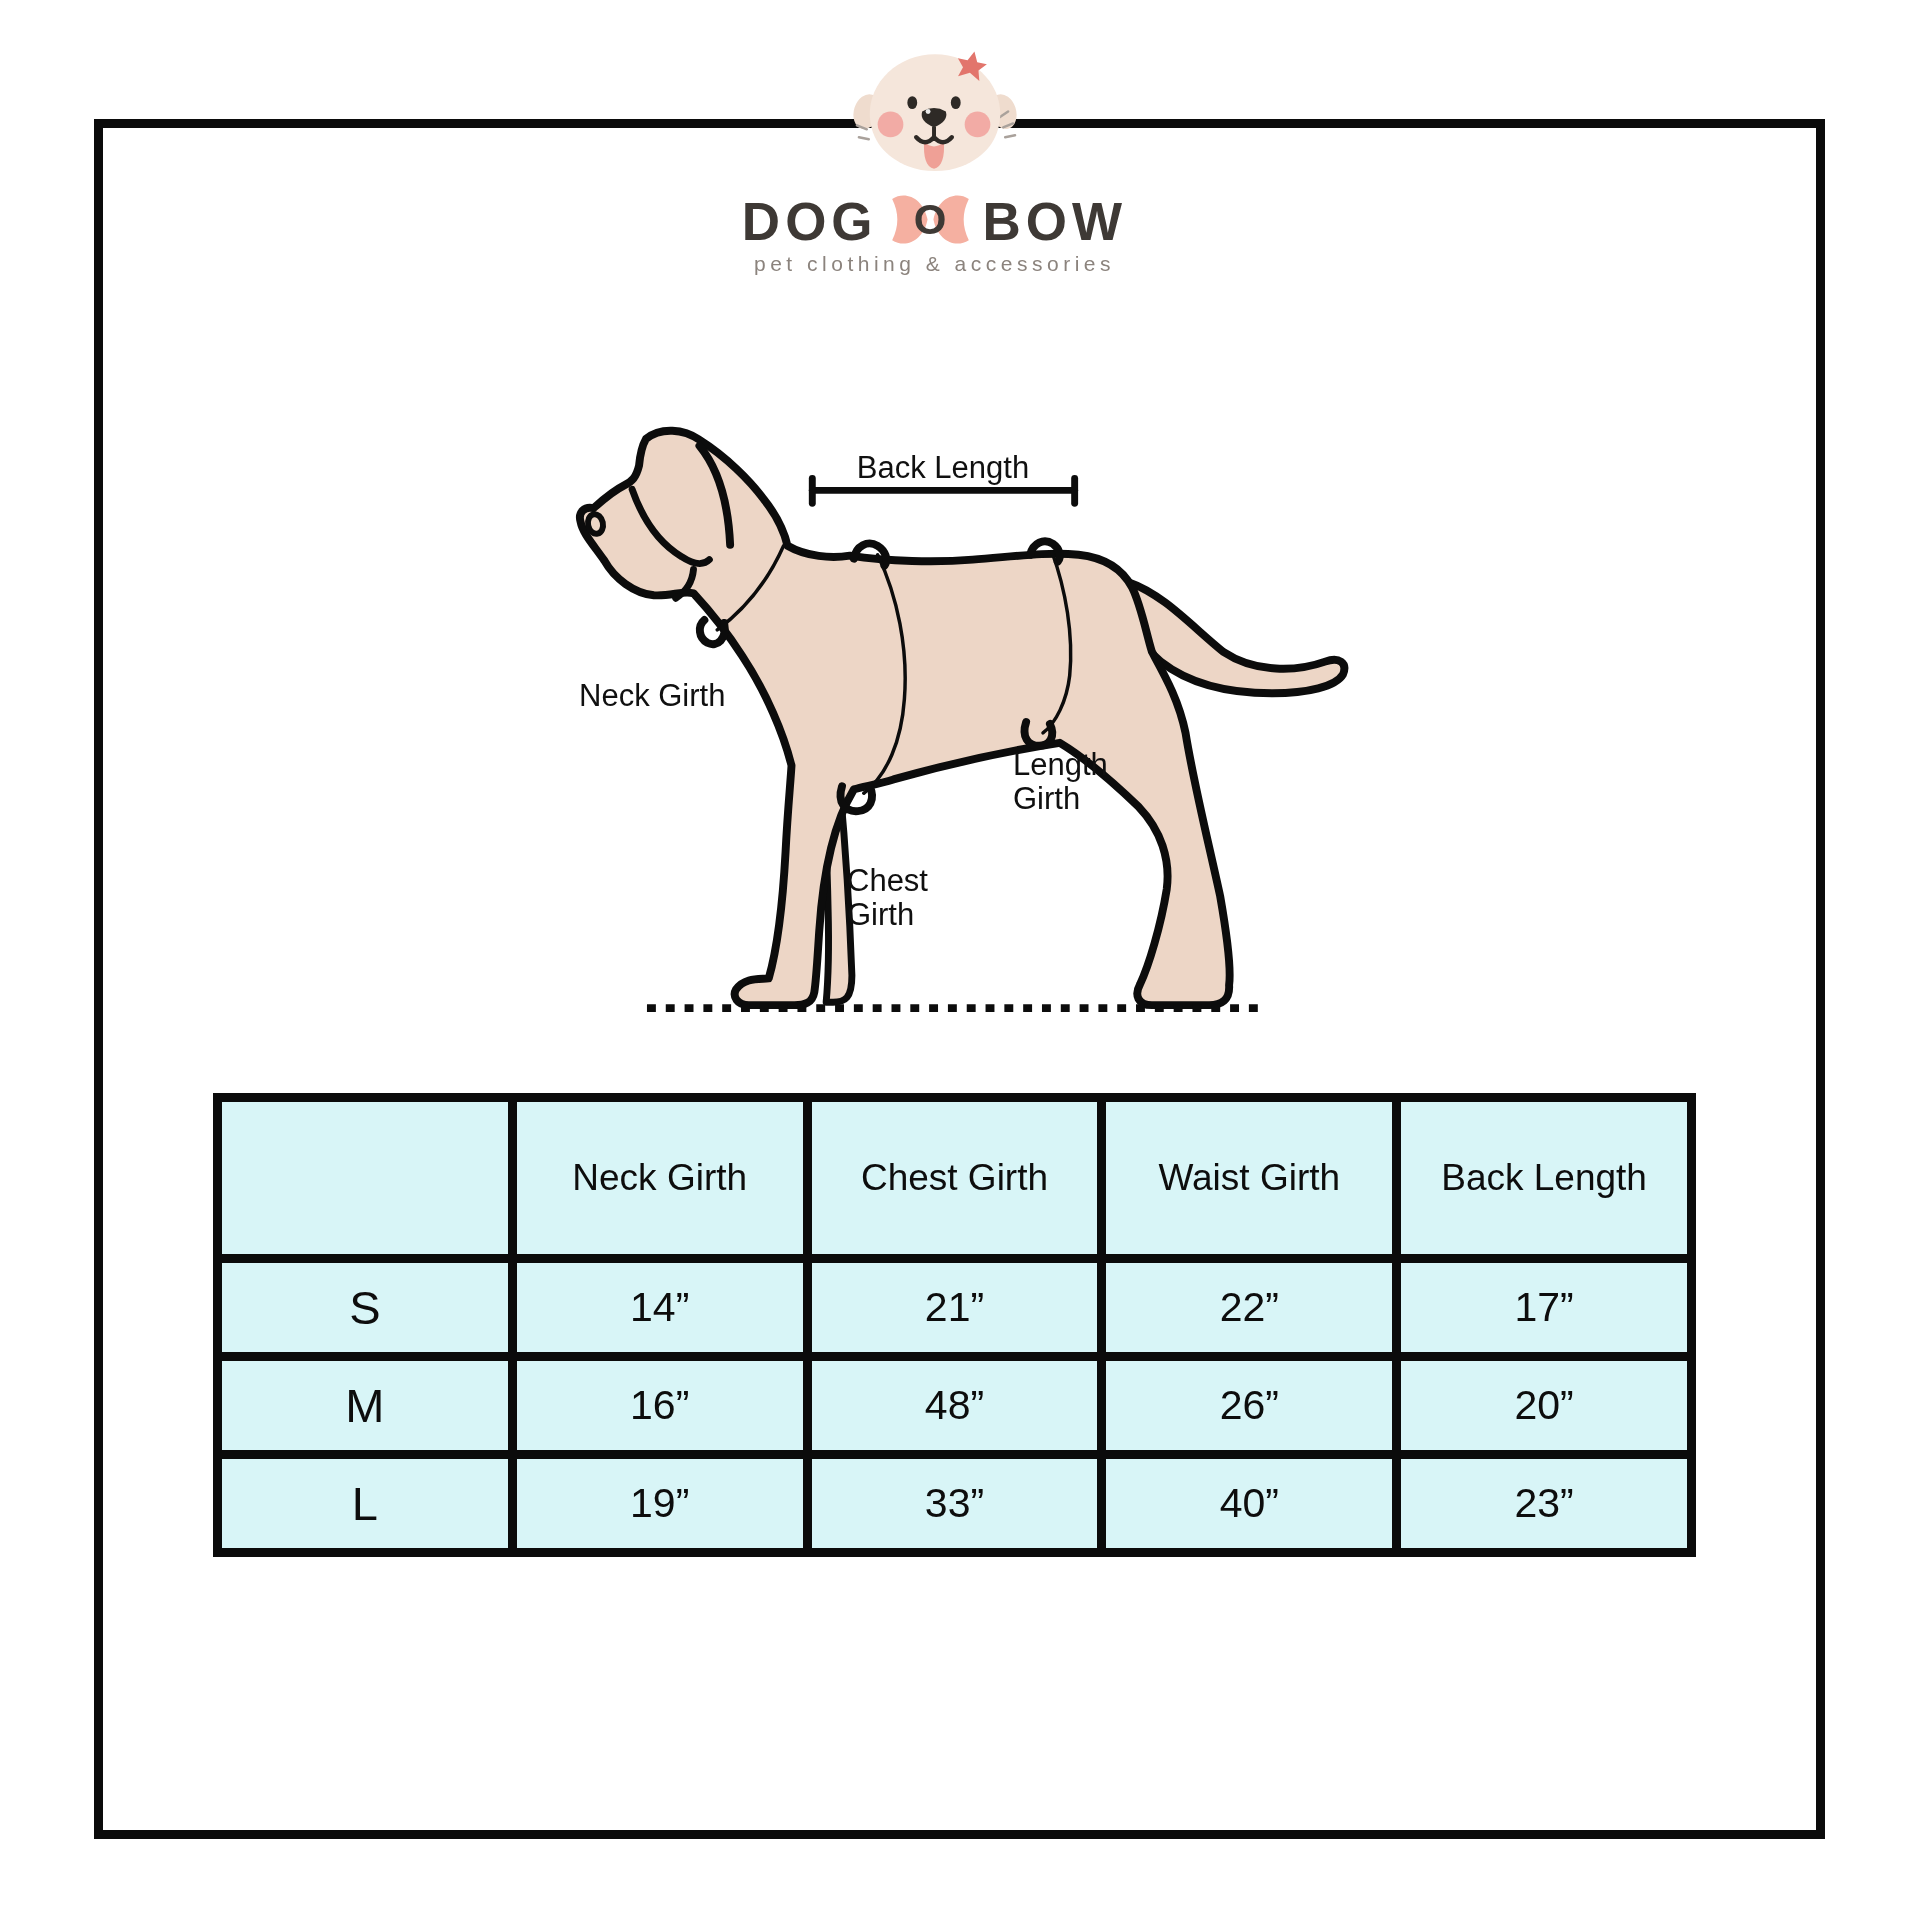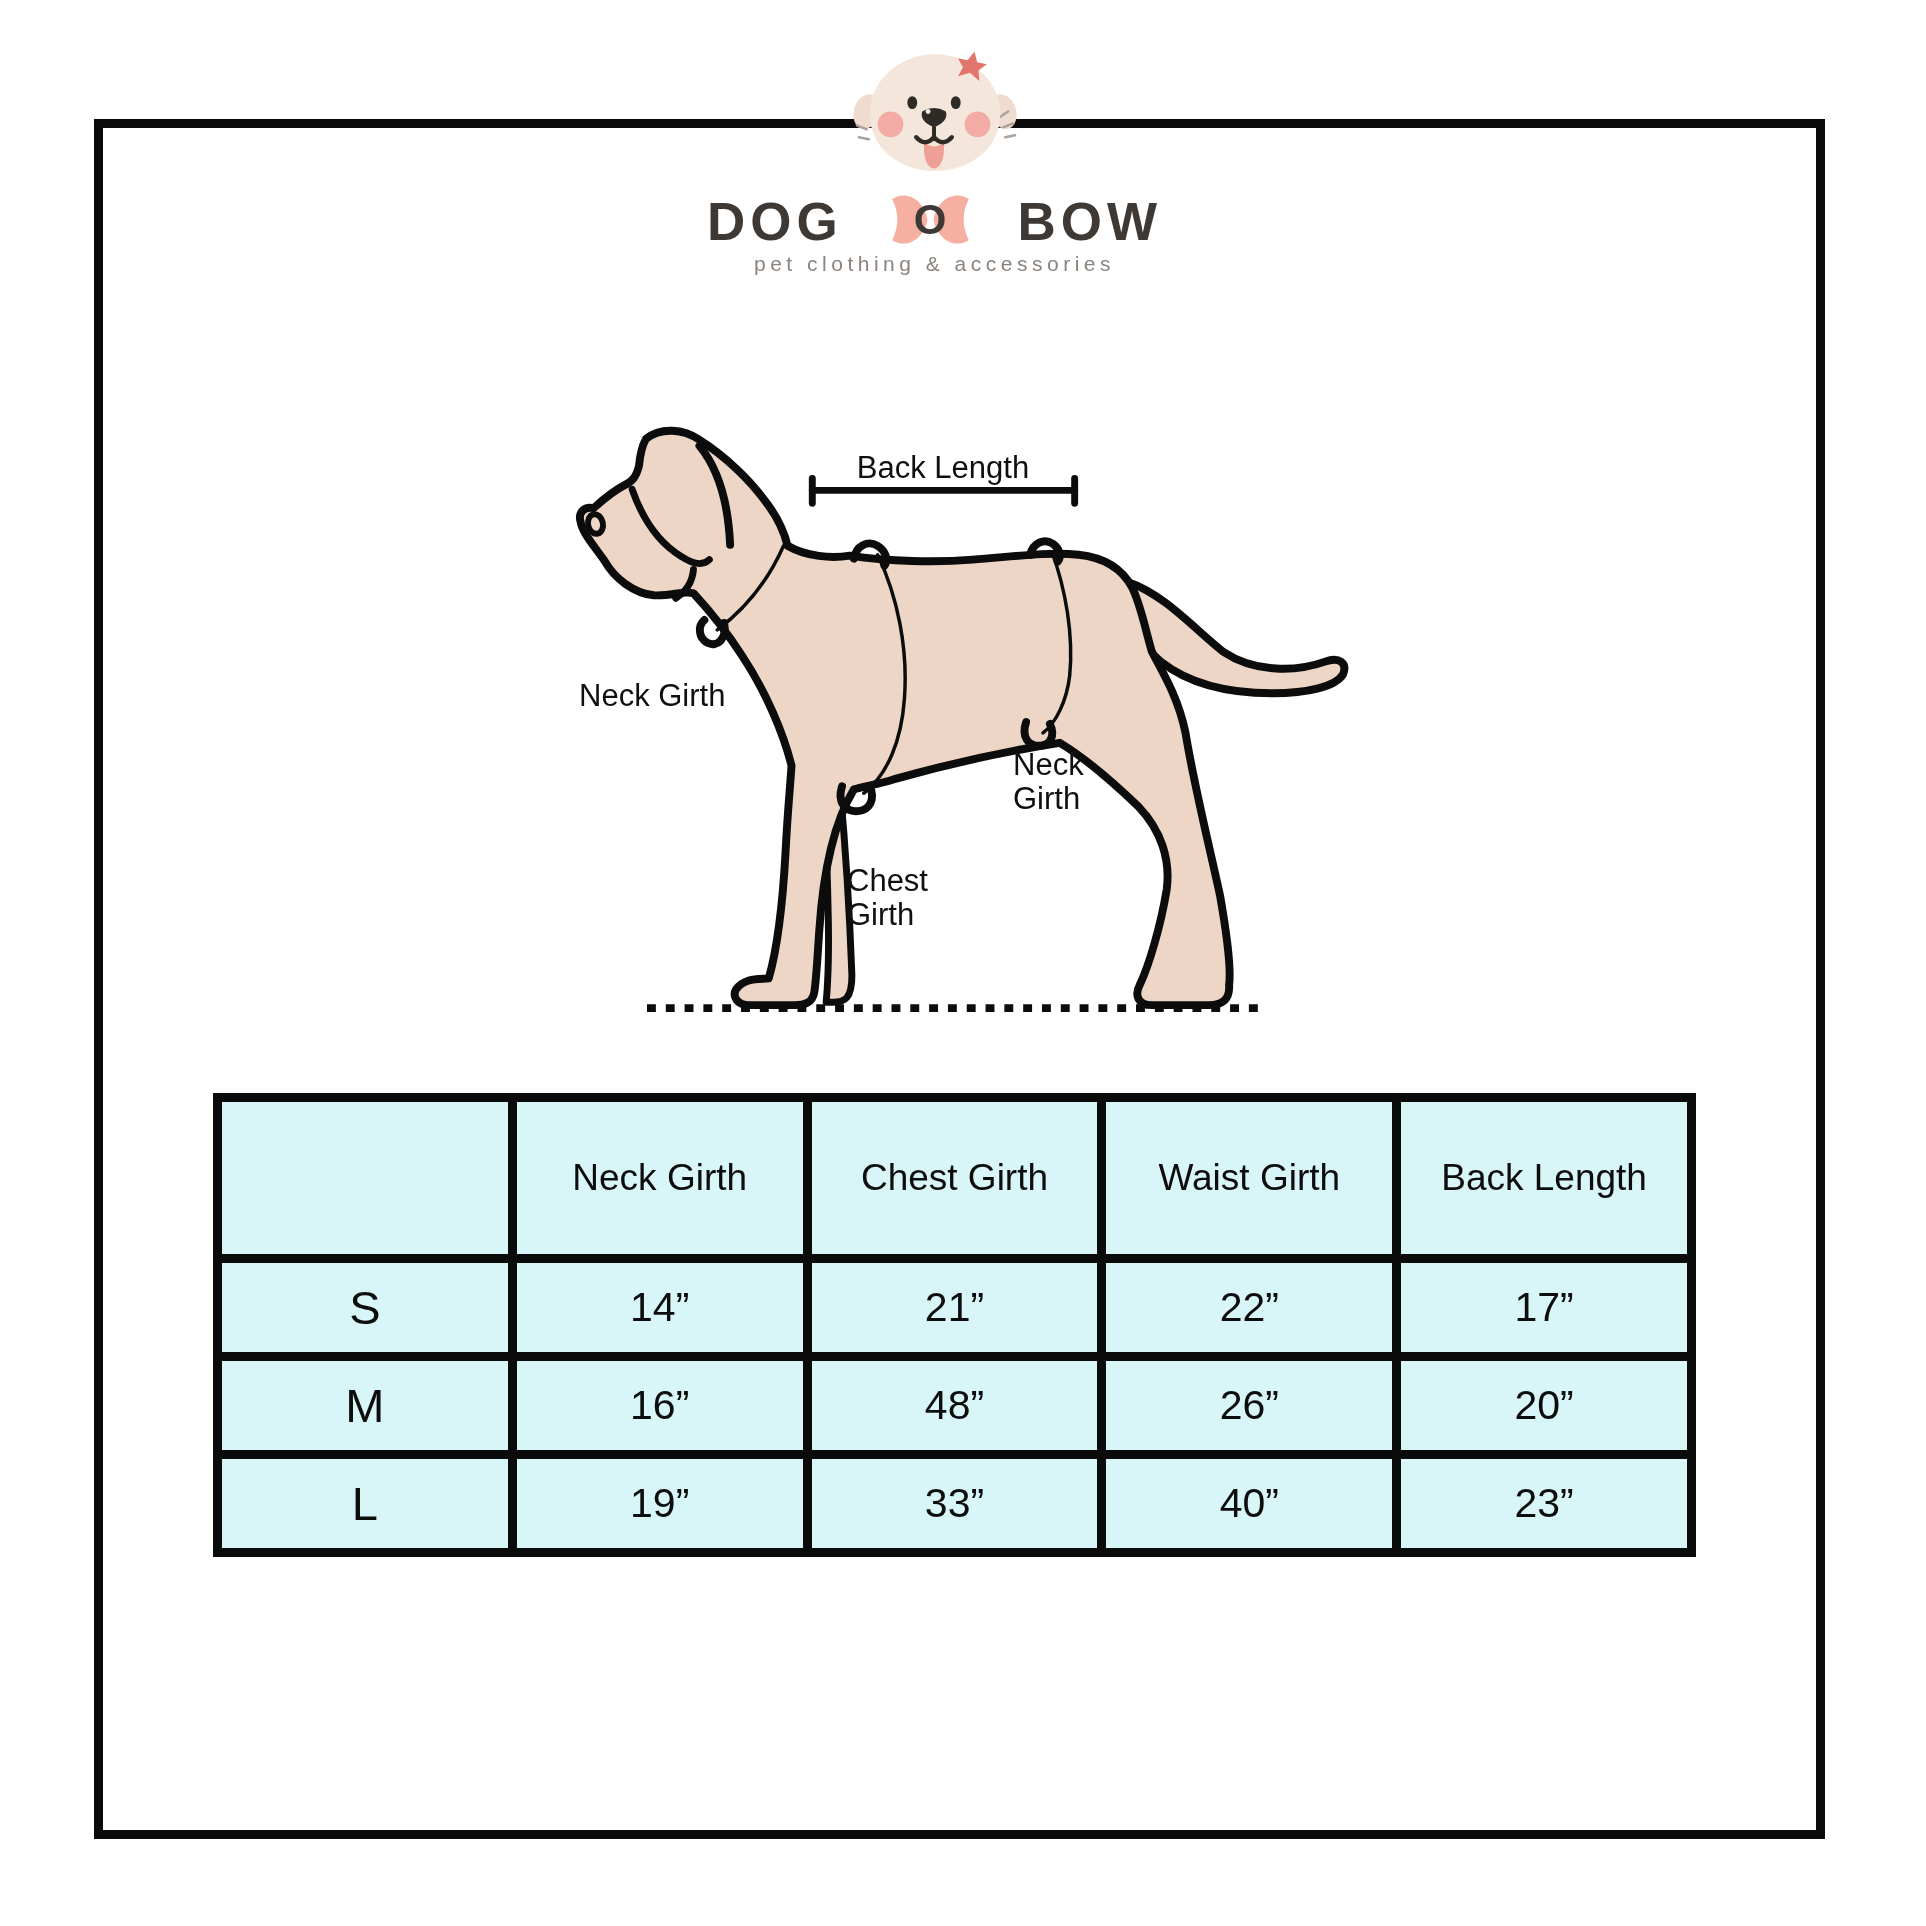--- a/index.html
+++ b/index.html
@@ -6,21 +6,21 @@
   #canvas{position:relative;width:1927px;height:1927px;background:#ffffff;
           font-family:"Liberation Sans",sans-serif;overflow:hidden;}
 
   
   .frame{position:absolute;left:94px;top:119px;width:1731px;height:1720px;
          border:9px solid #0b0b0b;box-sizing:border-box;z-index:1;}
 
   
   .logo{position:absolute;left:707px;top:46px;width:455px;text-align:center;z-index:5;}
   .logo-face{display:block;margin:0 auto;}
-  .logotype{display:flex;align-items:center;justify-content:space-between;gap:10px;margin-top:6px;
+  .logotype{display:flex;align-items:center;justify-content:center;gap:10px;margin-top:6px;
             font-size:53px;font-weight:700;letter-spacing:5px;color:#3e3935;}
   .bowtie{position:relative;width:85px;height:57px;flex:none;}
   .bowtie .o{position:absolute;left:50%;top:50%;transform:translate(-50%,-54%);
              font-size:42px;font-weight:700;letter-spacing:0;color:#3e3935;}
   .tagline{margin-top:0;font-size:21px;letter-spacing:4.5px;color:#8b837d;}
 
   
   .diagram-svg{position:absolute;left:426px;top:327px;z-index:2;}
   .dlabel{position:absolute;font-size:31px;line-height:34px;color:#101010;
           white-space:nowrap;z-index:3;}
@@ -150,21 +150,21 @@
     </g>
   </svg>
 
   <div class="dlabel" id="lbl-back">Back Length</div>
   <div class="dlabel" id="lbl-neck">Neck Girth</div>
   <div class="dlabel" id="lbl-chest">
     <span>Chest</span><br>
     <span>Girth</span>
   </div>
   <div class="dlabel" id="lbl-waist">
-    <span>Neck</span><br>
+    <span>Length</span><br>
     <span>Girth</span>
   </div>
 
   <table class="size-table">
     <thead>
       <tr>
         <th></th>
         <th>Neck Girth</th>
         <th>Chest Girth</th>
         <th>Waist Girth</th>

